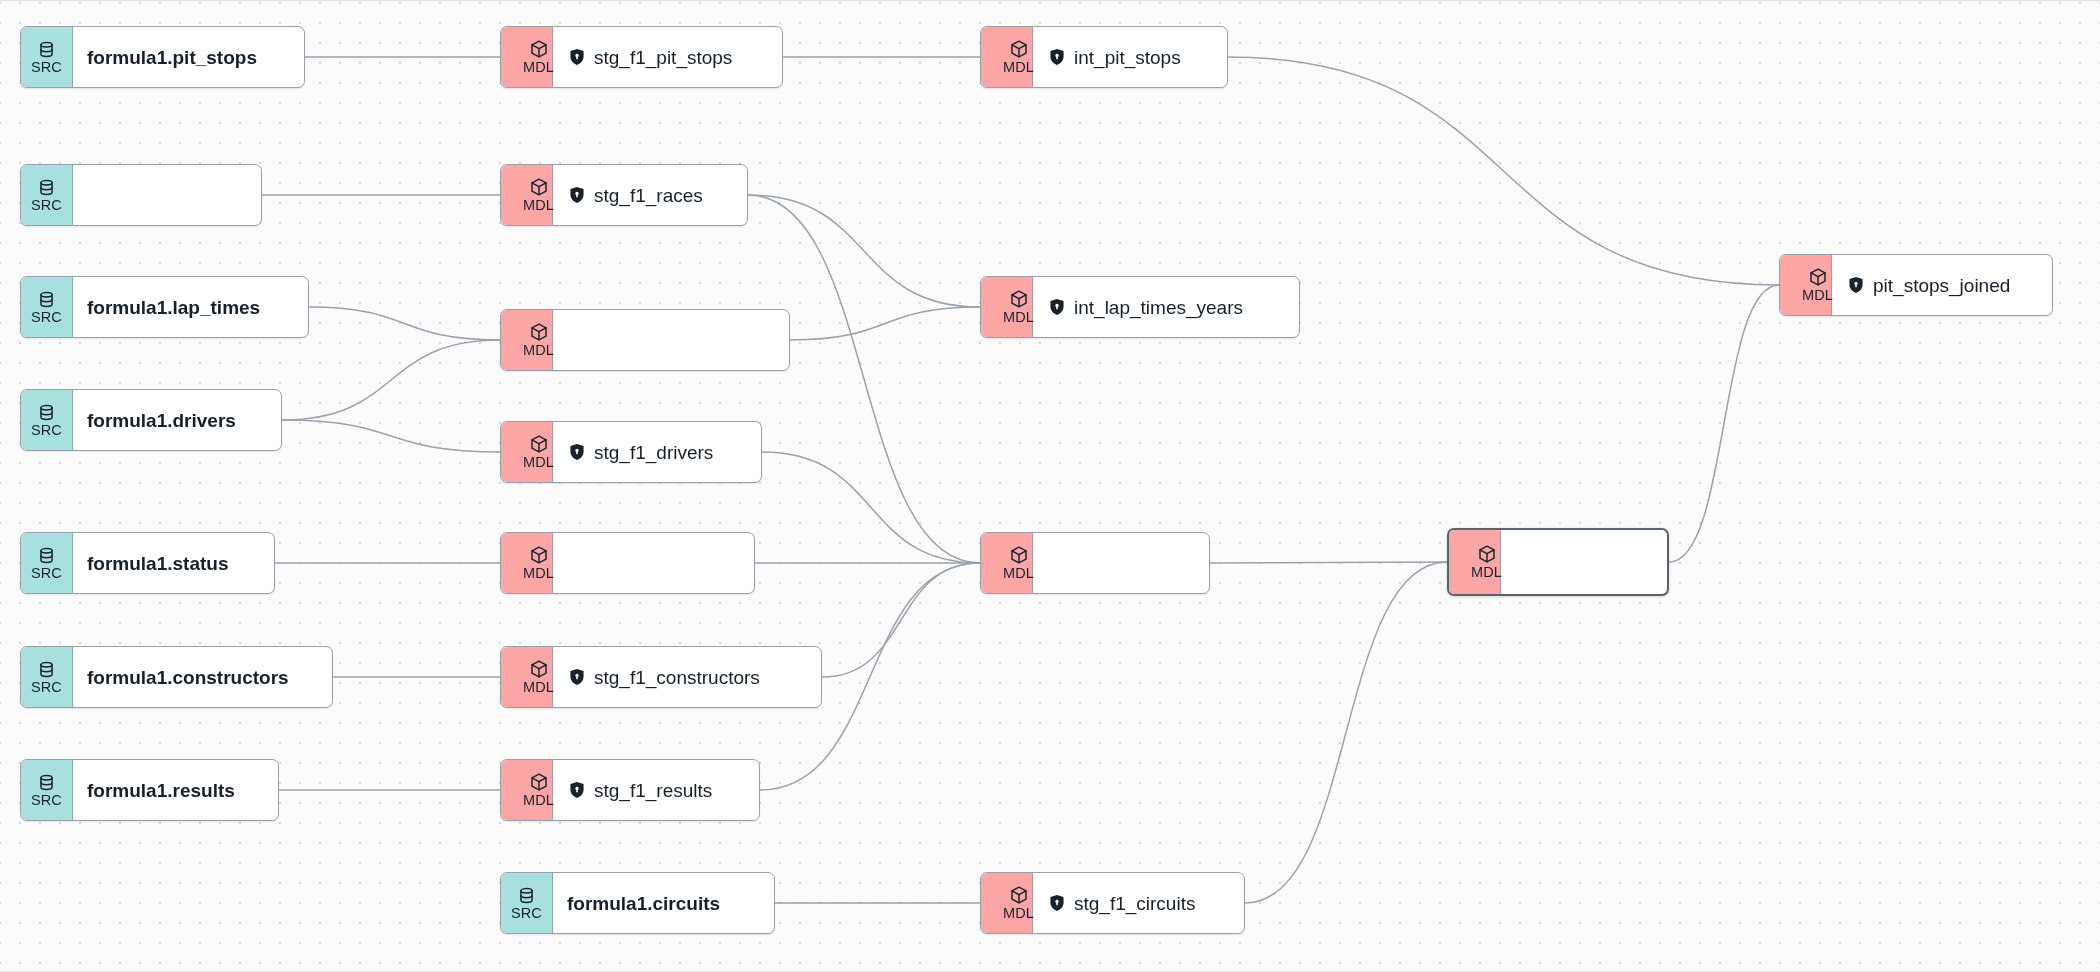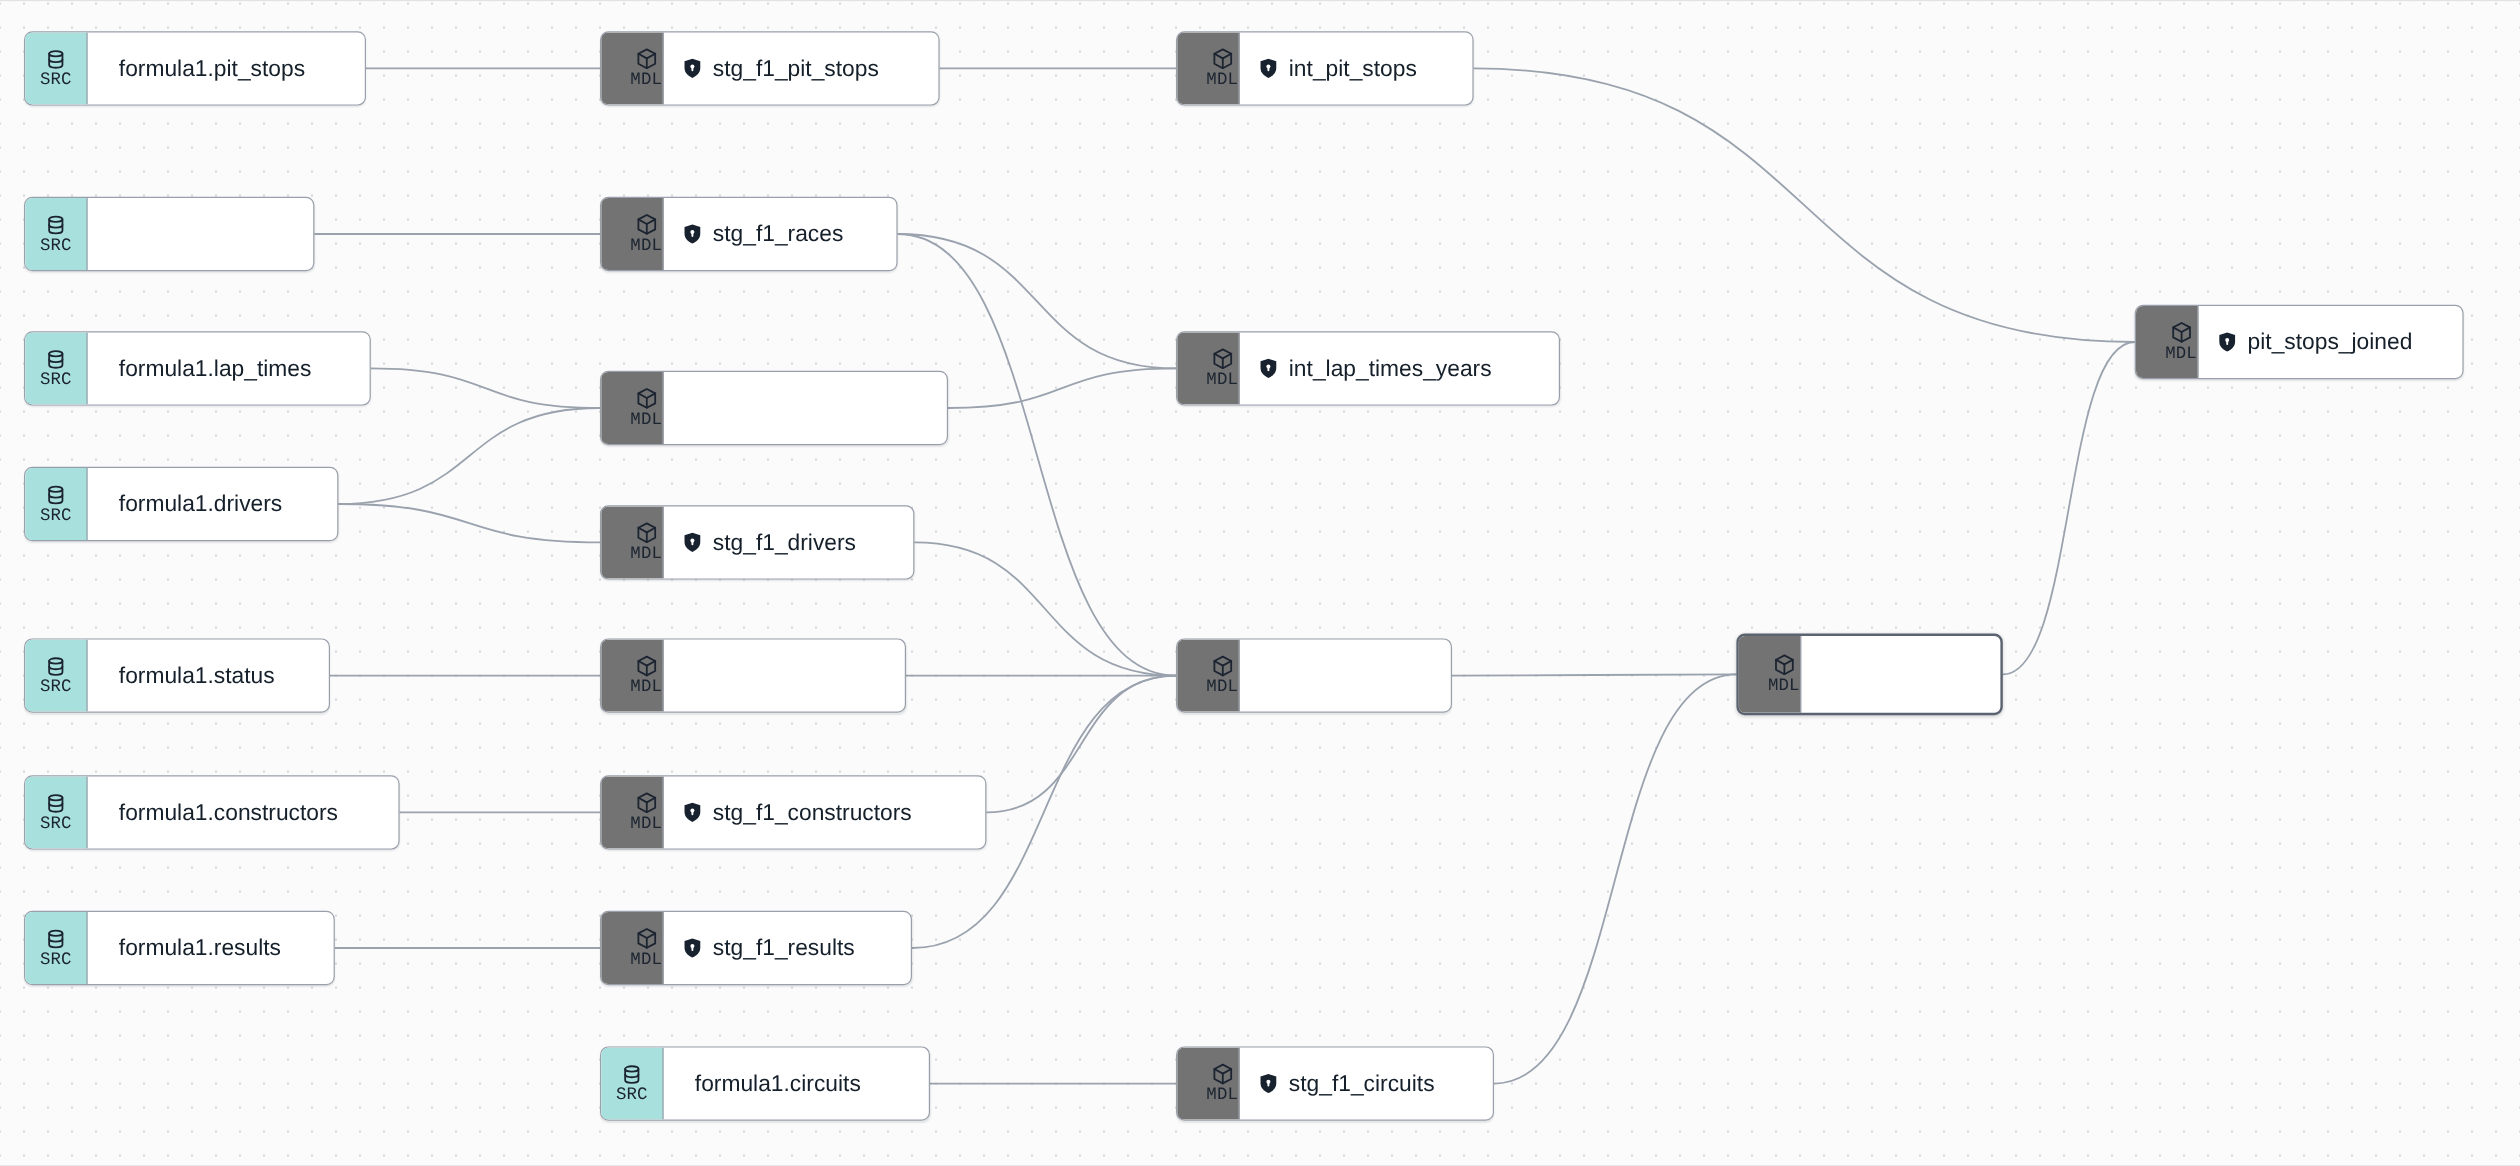--- a/index.html
+++ b/index.html
@@ -49,41 +49,41 @@
     width: 52px;
     display: flex;
     flex-direction: column;
     align-items: center;
     justify-content: center;
     gap: 1px;
     padding: 4px 0 4px 0;
     box-sizing: border-box;
   }
   .node-badge.src { background: #a8e0dd; border-right: 1.3px solid #9aa0ab; }
-  .node-badge.mdl { background: #737373; border-right: 1.3px solid #9aa0ab; padding-left: 24px; }
+  .node-badge.mdl { background: #fca5a5; border-right: 1.3px solid #9aa0ab; padding-left: 24px; }
   .badge-glyph {
     display: block;
     line-height: 0;
   }
   .badge-text {
     font-size: 14.5px;
     color: #1b2430;
     letter-spacing: 0.1px;
     line-height: 1;
-    font-family: Liberation Mono, monospace;
+    font-family: Liberation Sans, sans-serif;
   }
   .node-body {
     flex: 1 1 auto;
     display: flex;
     align-items: center;
     padding: 0 16px;
     gap: 9px;
     white-space: nowrap;
   }
-  .node-body.src-body { padding-left: 26px; }
+  .node-body.src-body { padding-left: 14px; font-weight: bold; }
   .node-label {
     font-size: 19px;
     color: #15202b;
     line-height: 1;
     font-family: "Liberation Sans", sans-serif;
   }
   .shield-icon { display: block; line-height: 0; flex: 0 0 auto; }
 </style>
 </head>
 <body>

